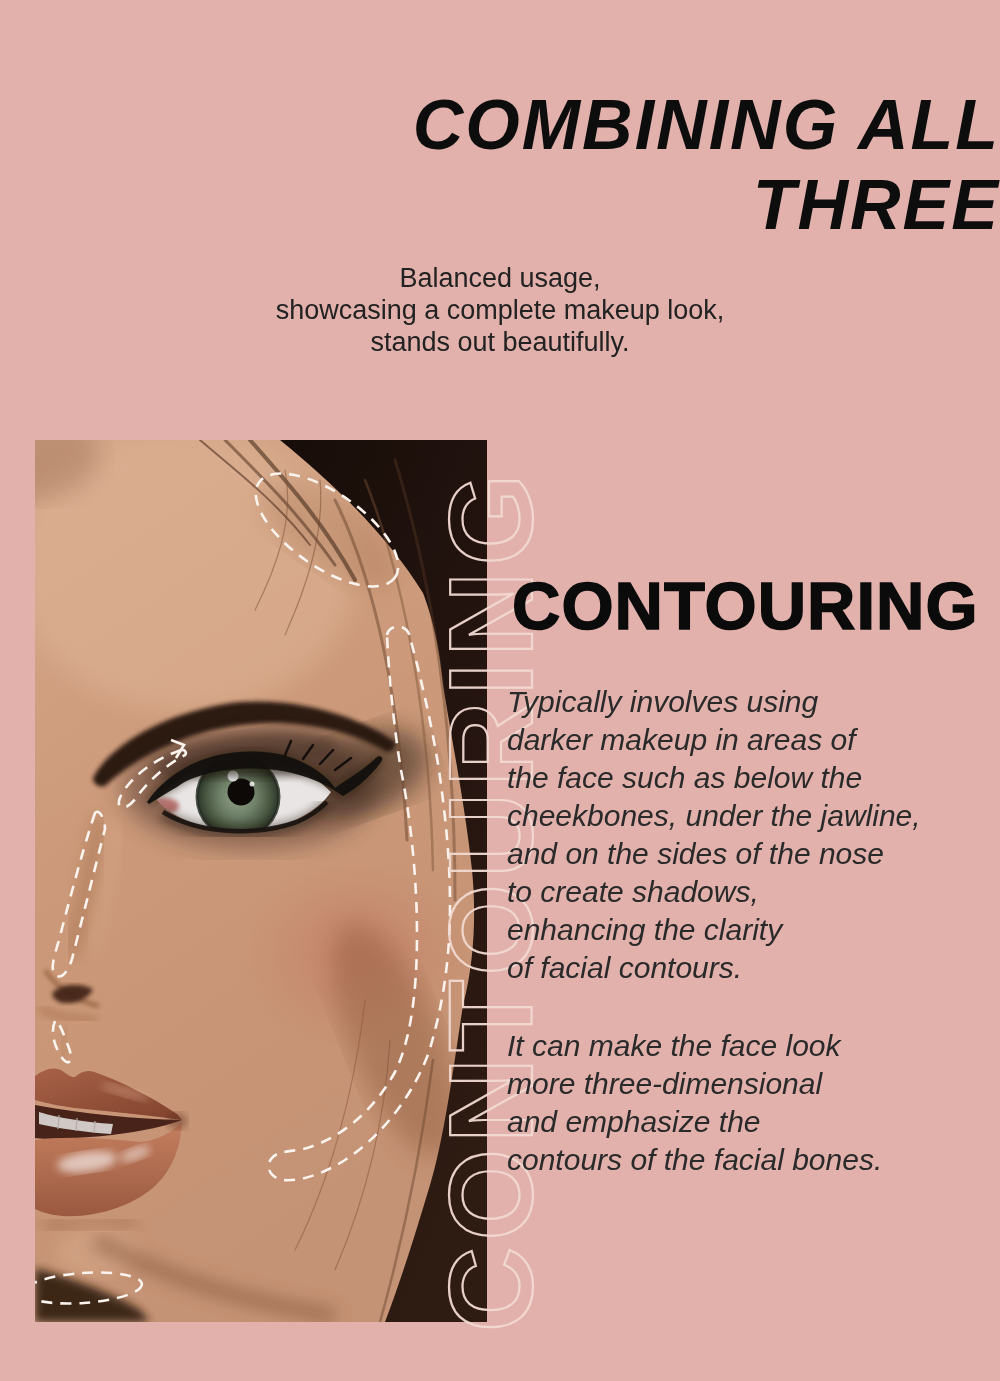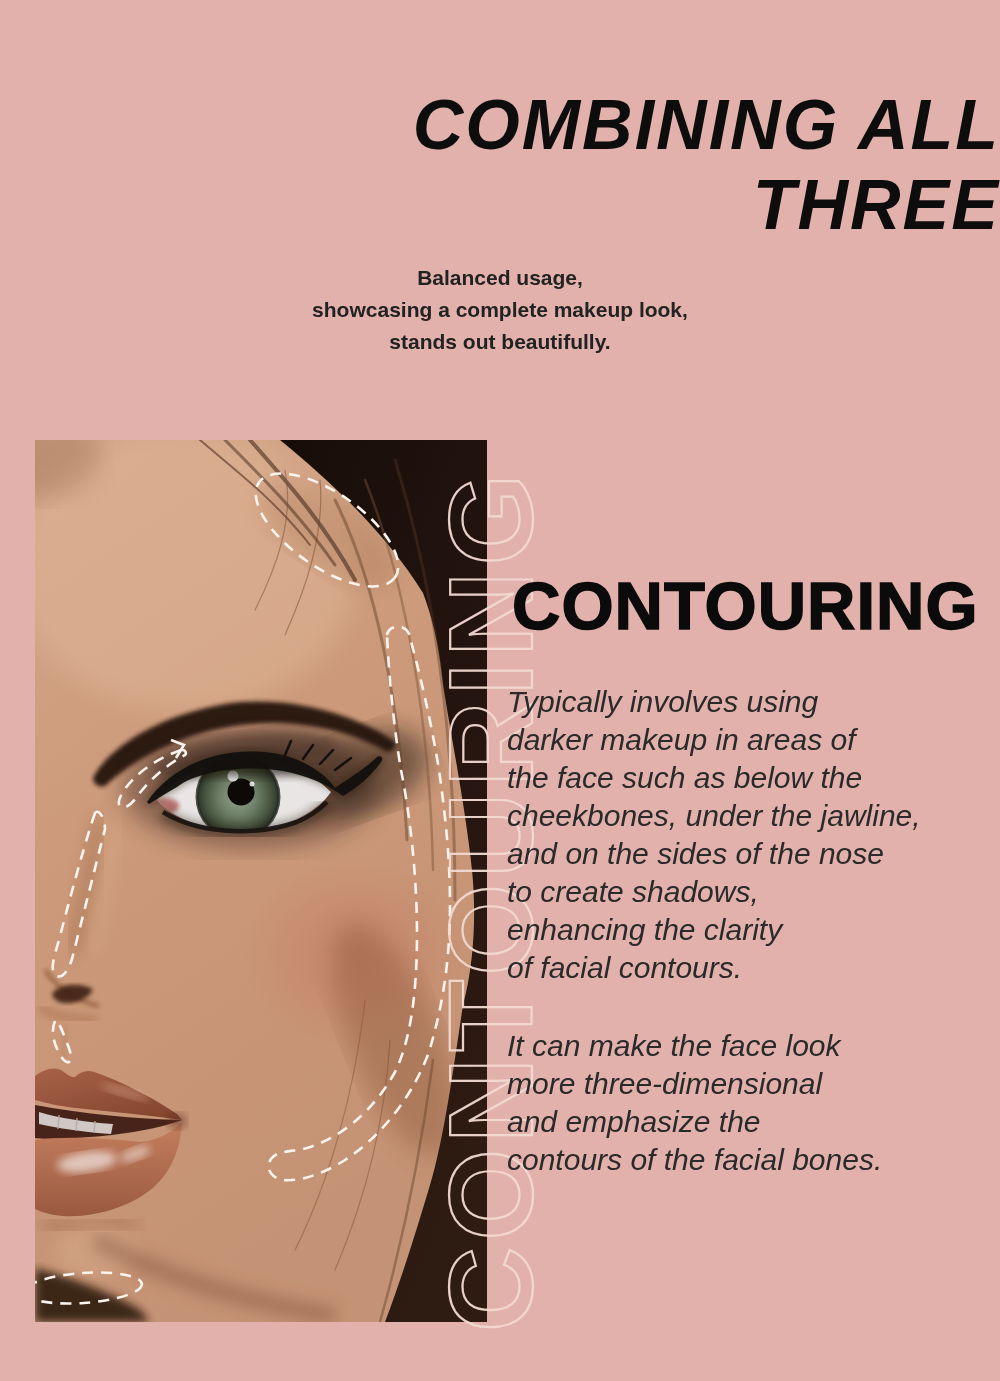--- a/index.html
+++ b/index.html
@@ -19,23 +19,23 @@
     line-height: 80px;
     font-weight: bold;
     font-style: italic;
     letter-spacing: 2px;
     color: #0d0d0d;
     white-space: pre-line;
   }
   .subtitle {
     left: 0; right: 0; top: 262px;
     text-align: center;
-    font-size: 21px;
+    font-size: 27px;
     line-height: 32px;
-    font-weight: 700;
+    font-weight: 400;
     color: #222222;
     white-space: pre-line;
   }
 
   .photo-wrap {
     left: 35px; top: 440px;
     width: 452px; height: 882px;
   }
   .photo-wrap svg { display: block; }
 

